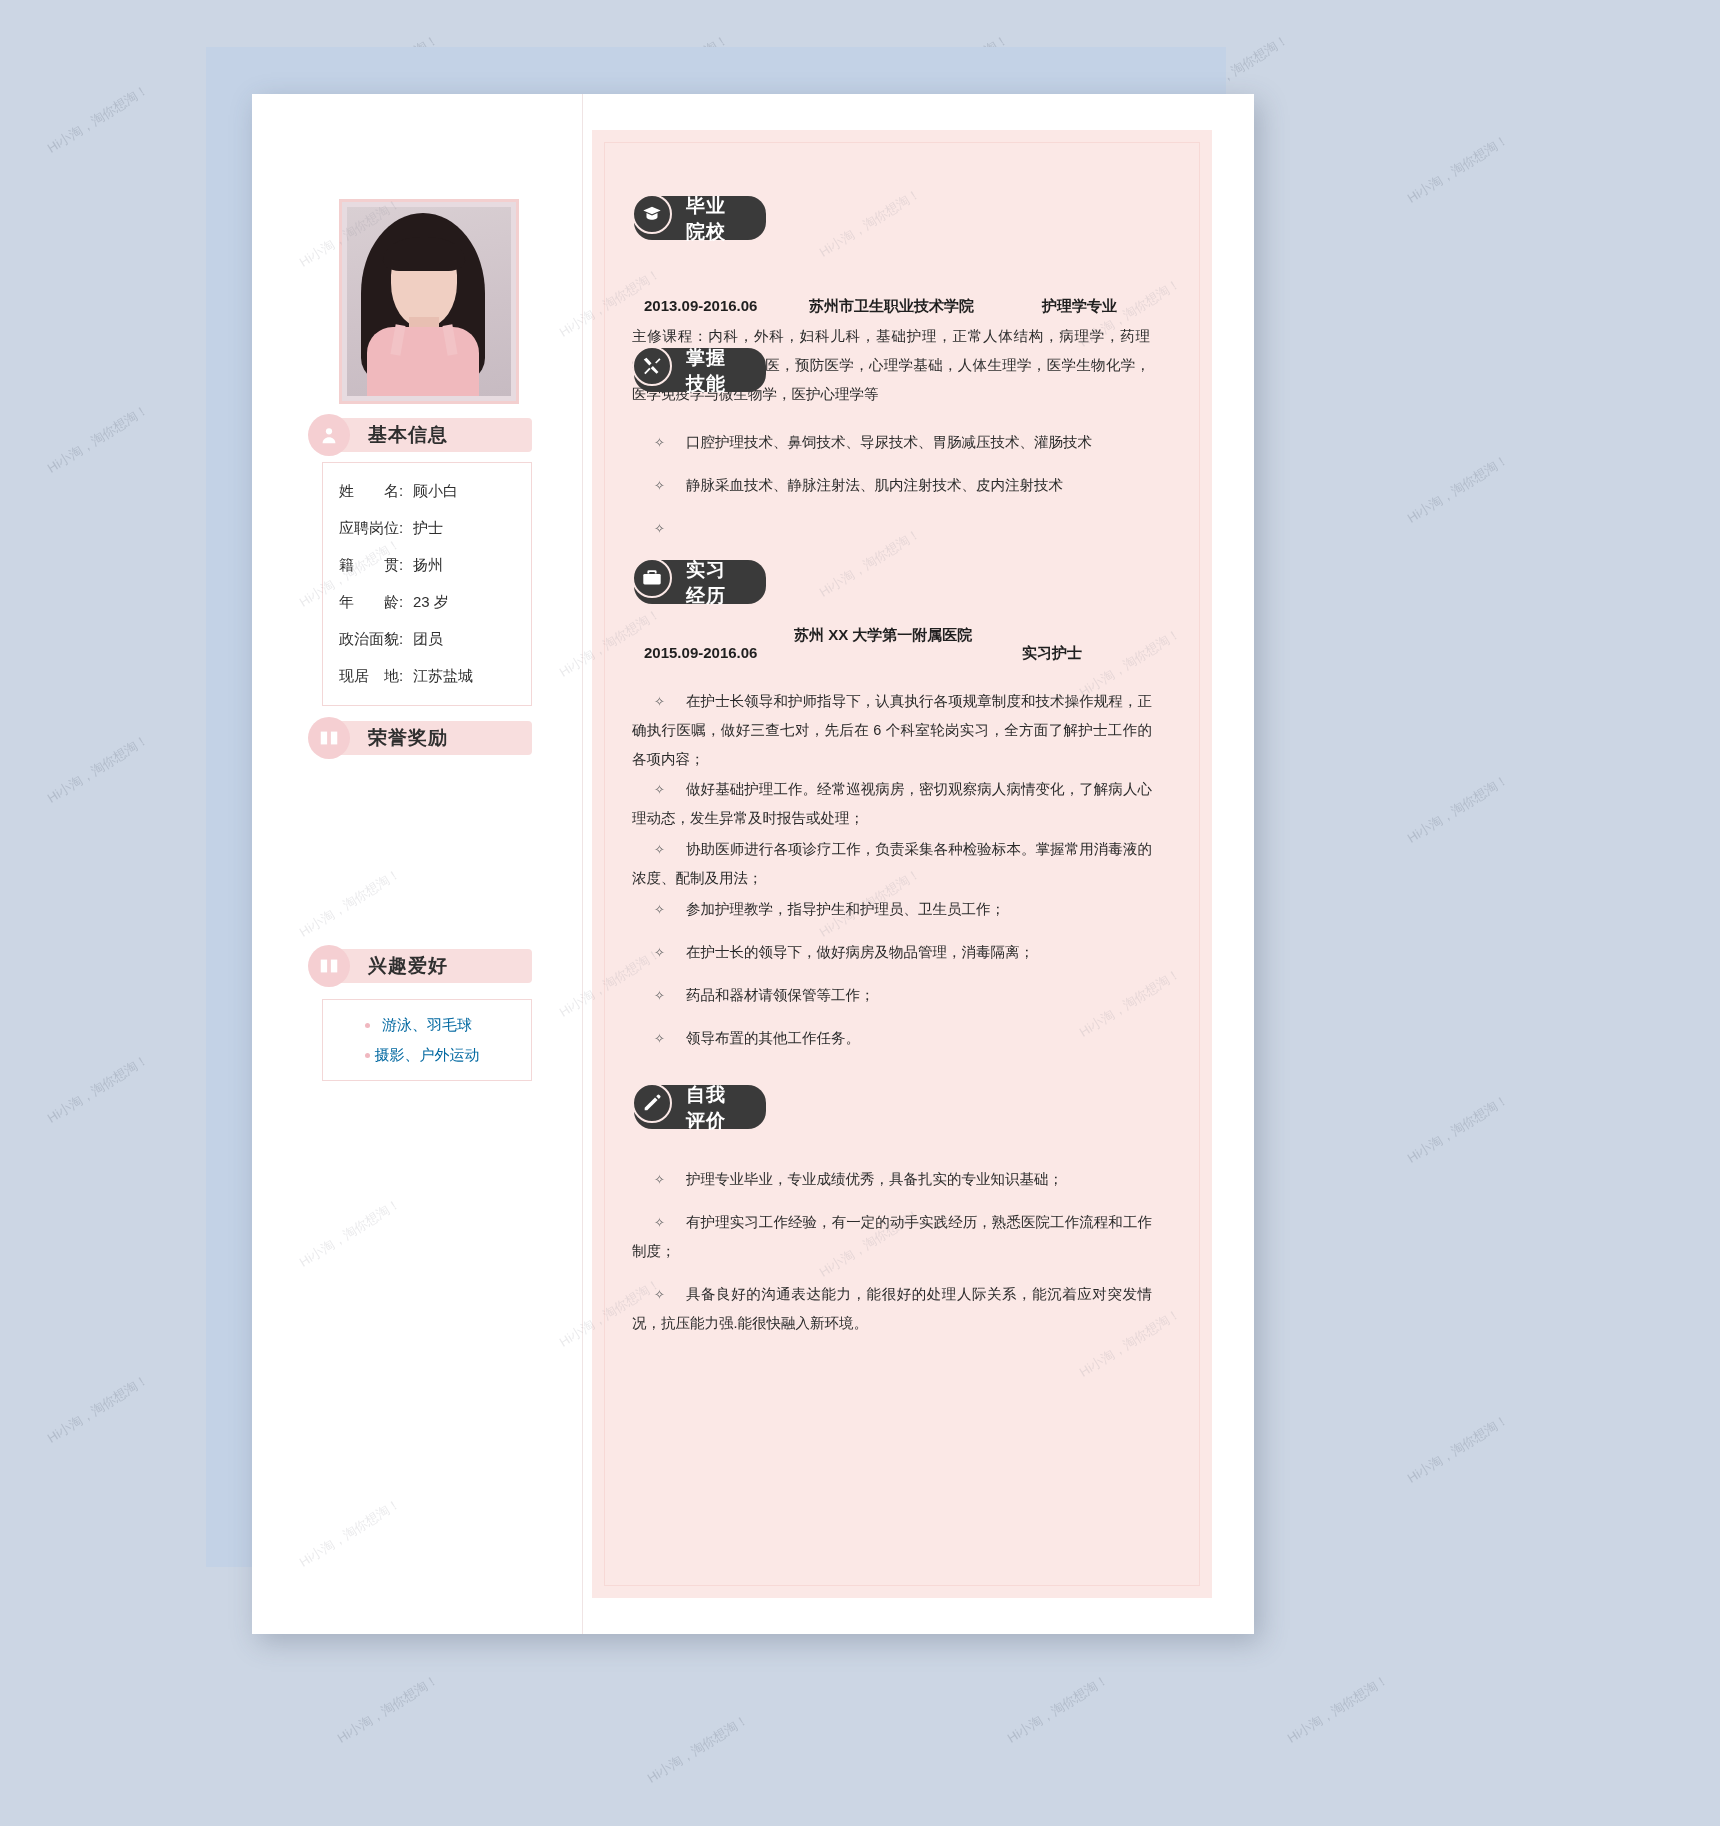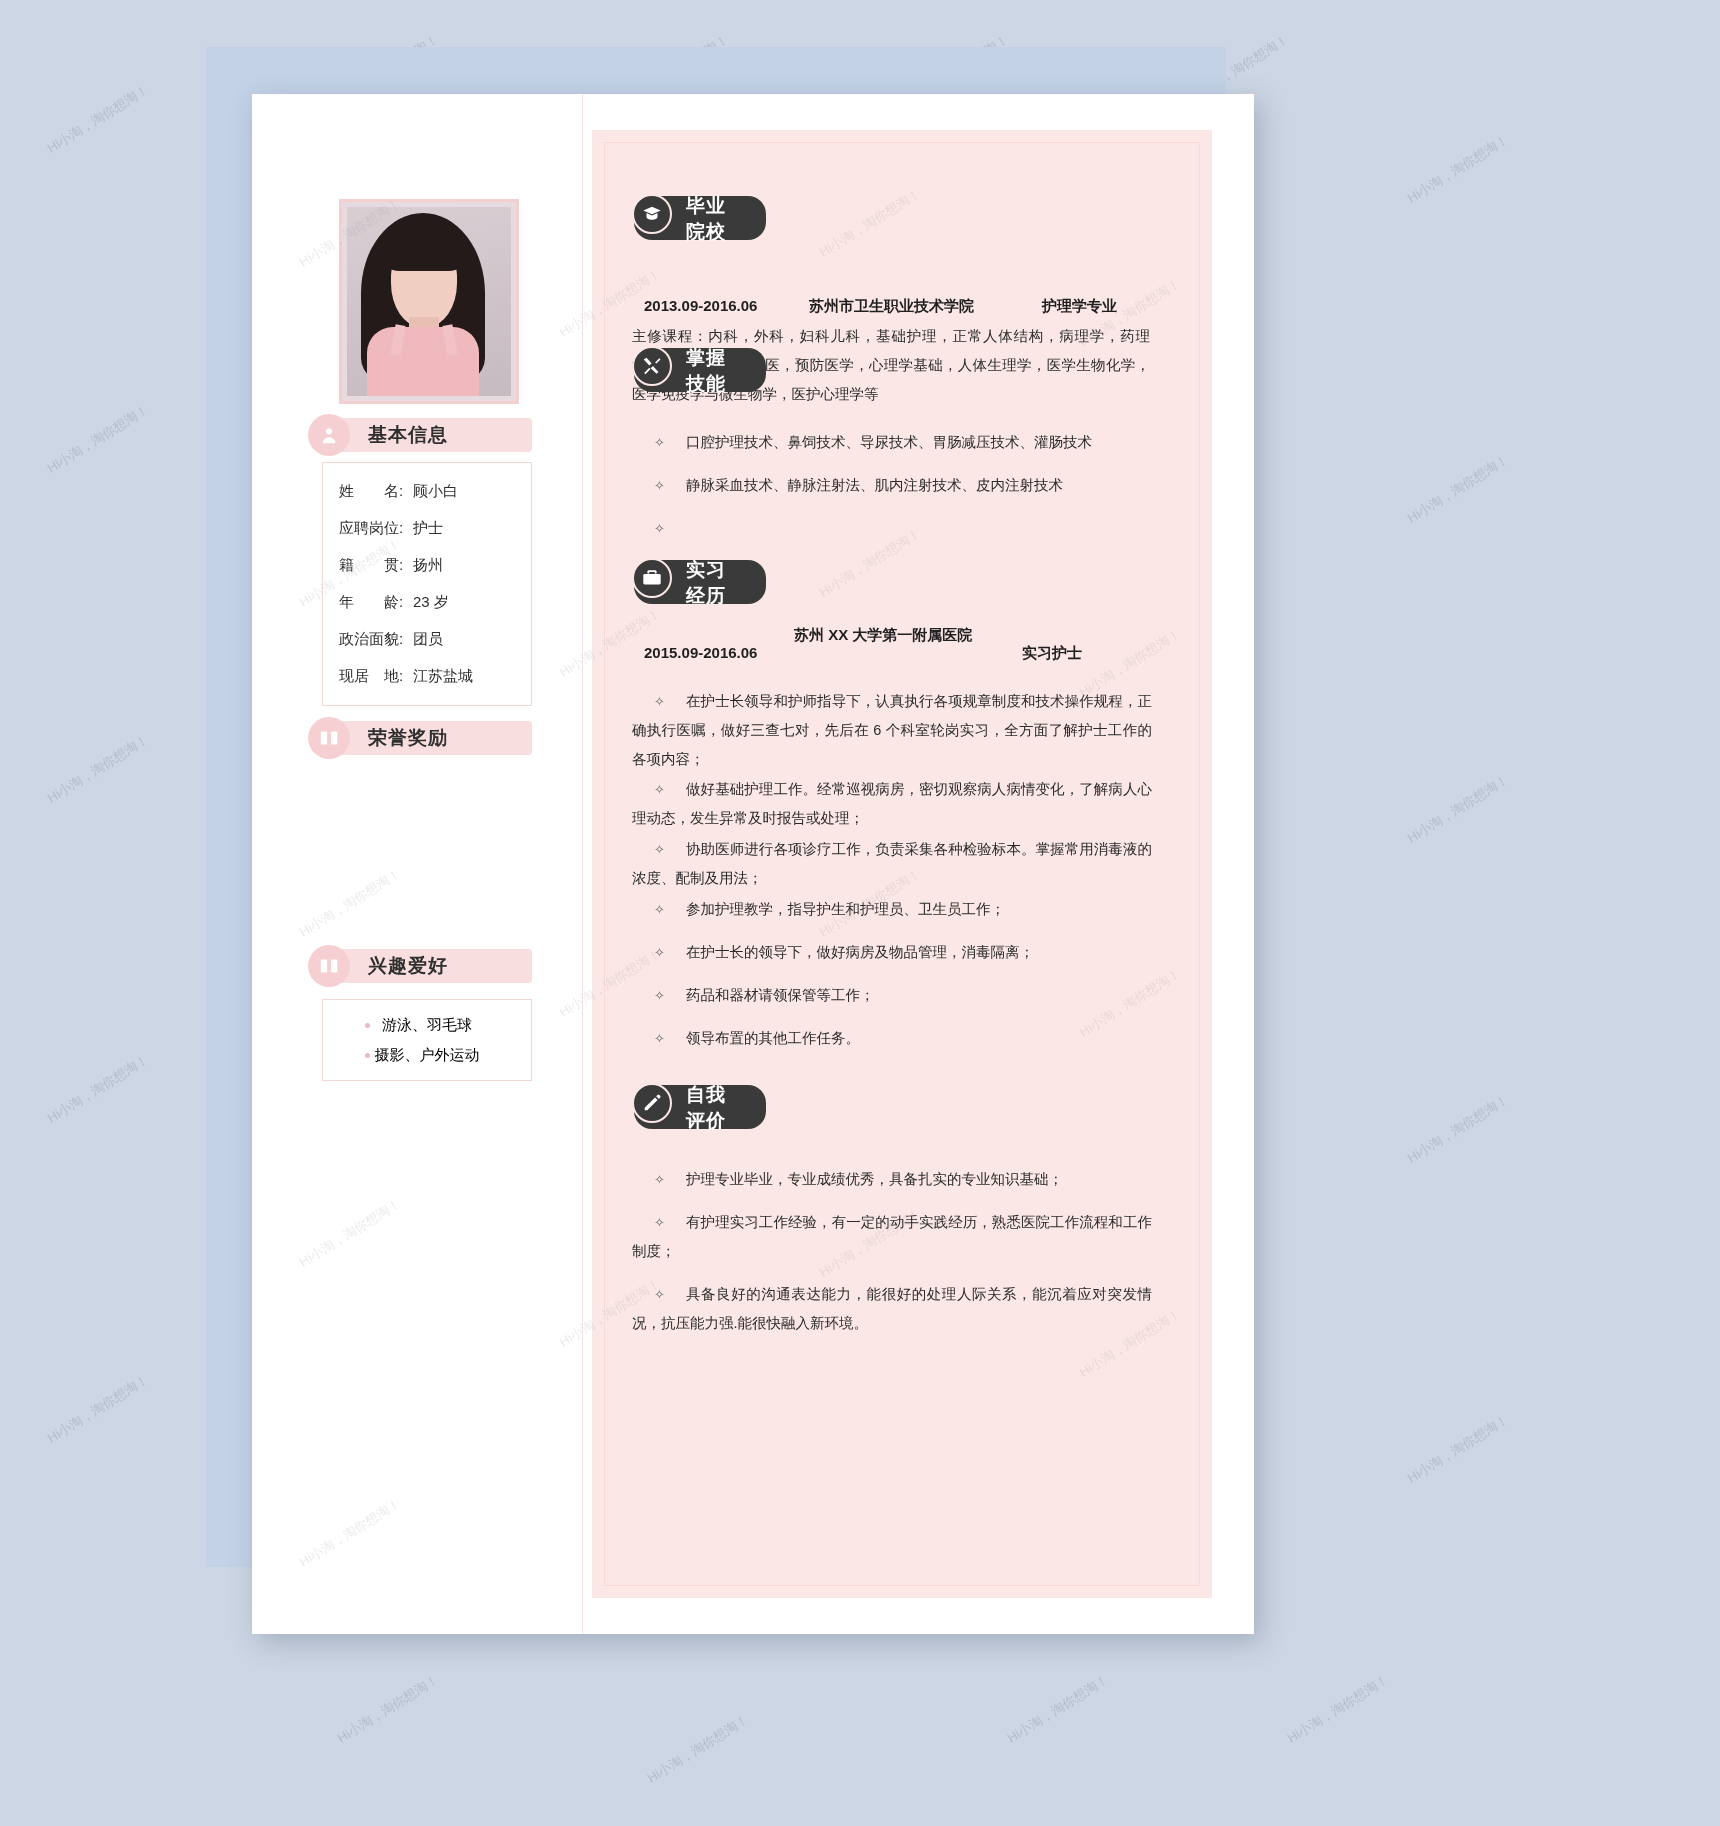--- a/index.html
+++ b/index.html
@@ -106,21 +106,21 @@
     text-align: justify;
     position: relative;
   }
   .honor-item .dot {
     position:absolute; left: 20px; top: 11px;
     width: 5px; height: 5px; border-radius: 50%;
     background: #f0b8c0;
   }
   .hobby-item {
     font-size: 15px;
-    color: #000000;
+    color: #0369a1;
     line-height: 30px;
     text-align: center;
     position: relative;
   }
   .hobby-item .dot {
     position:absolute; left: 30px; top: 13px;
     width: 5px; height: 5px; border-radius: 50%;
     background: #f0b8c0;
   }
   .divider-v {

